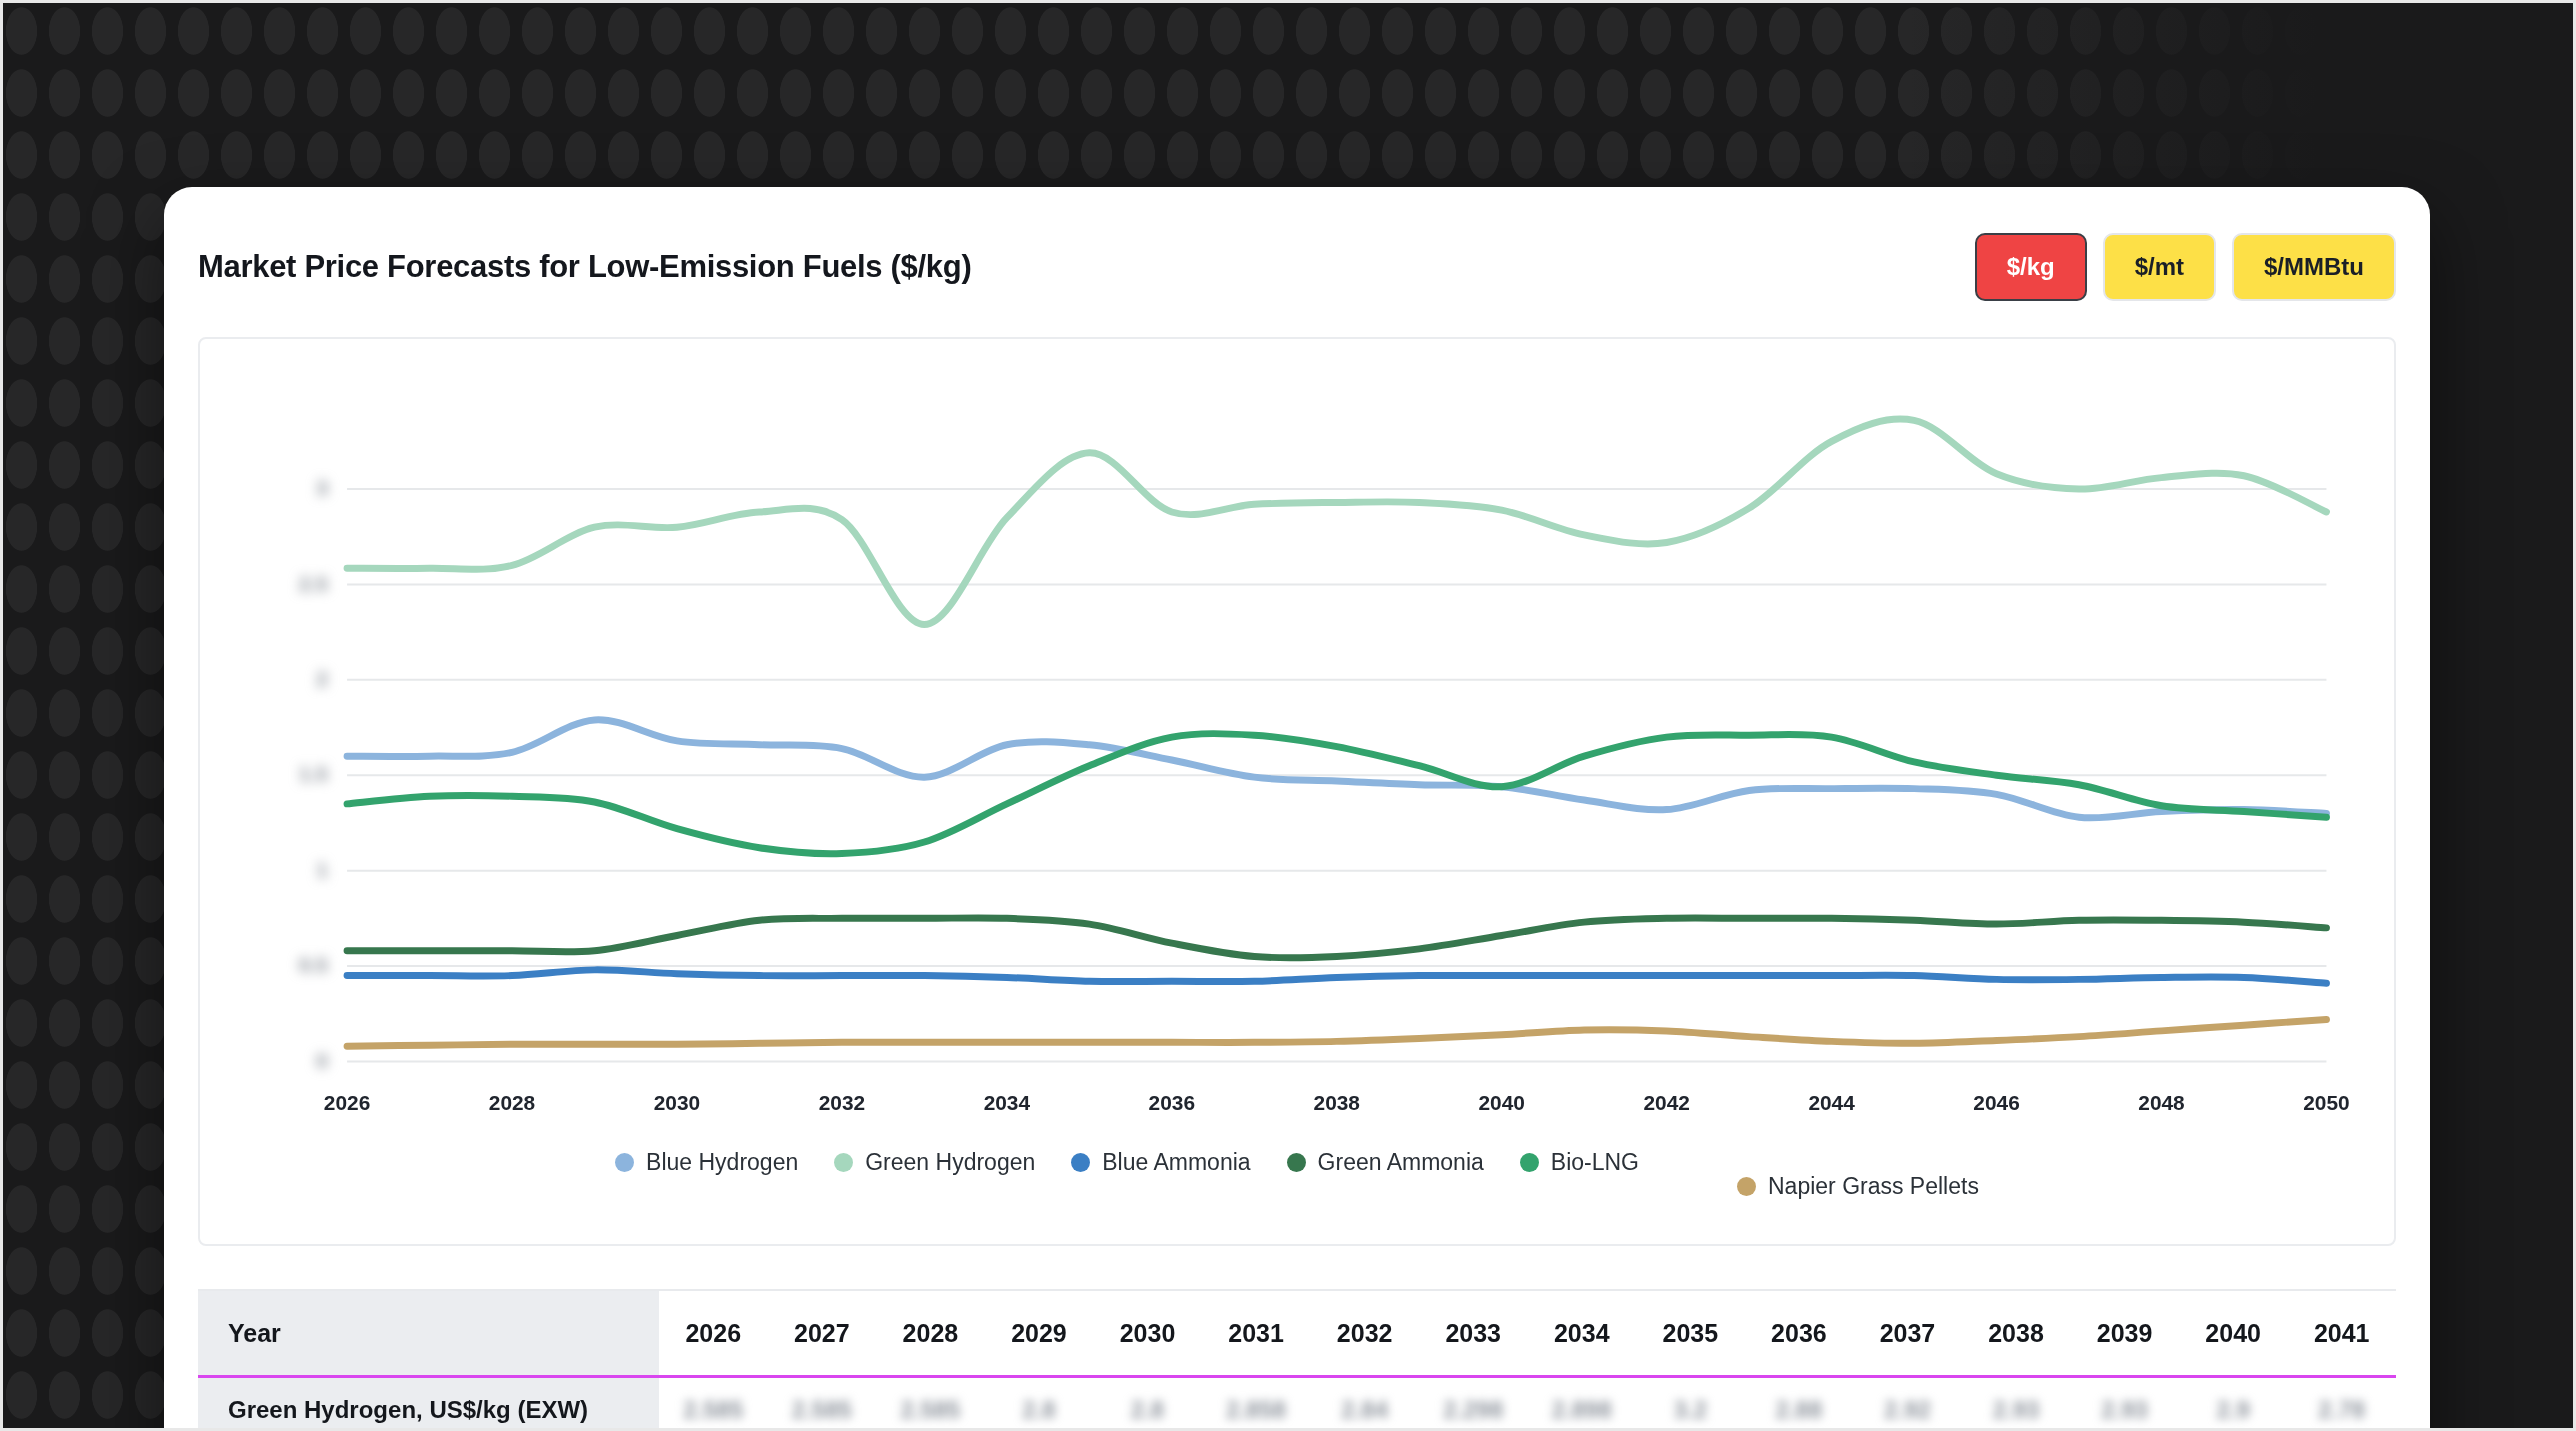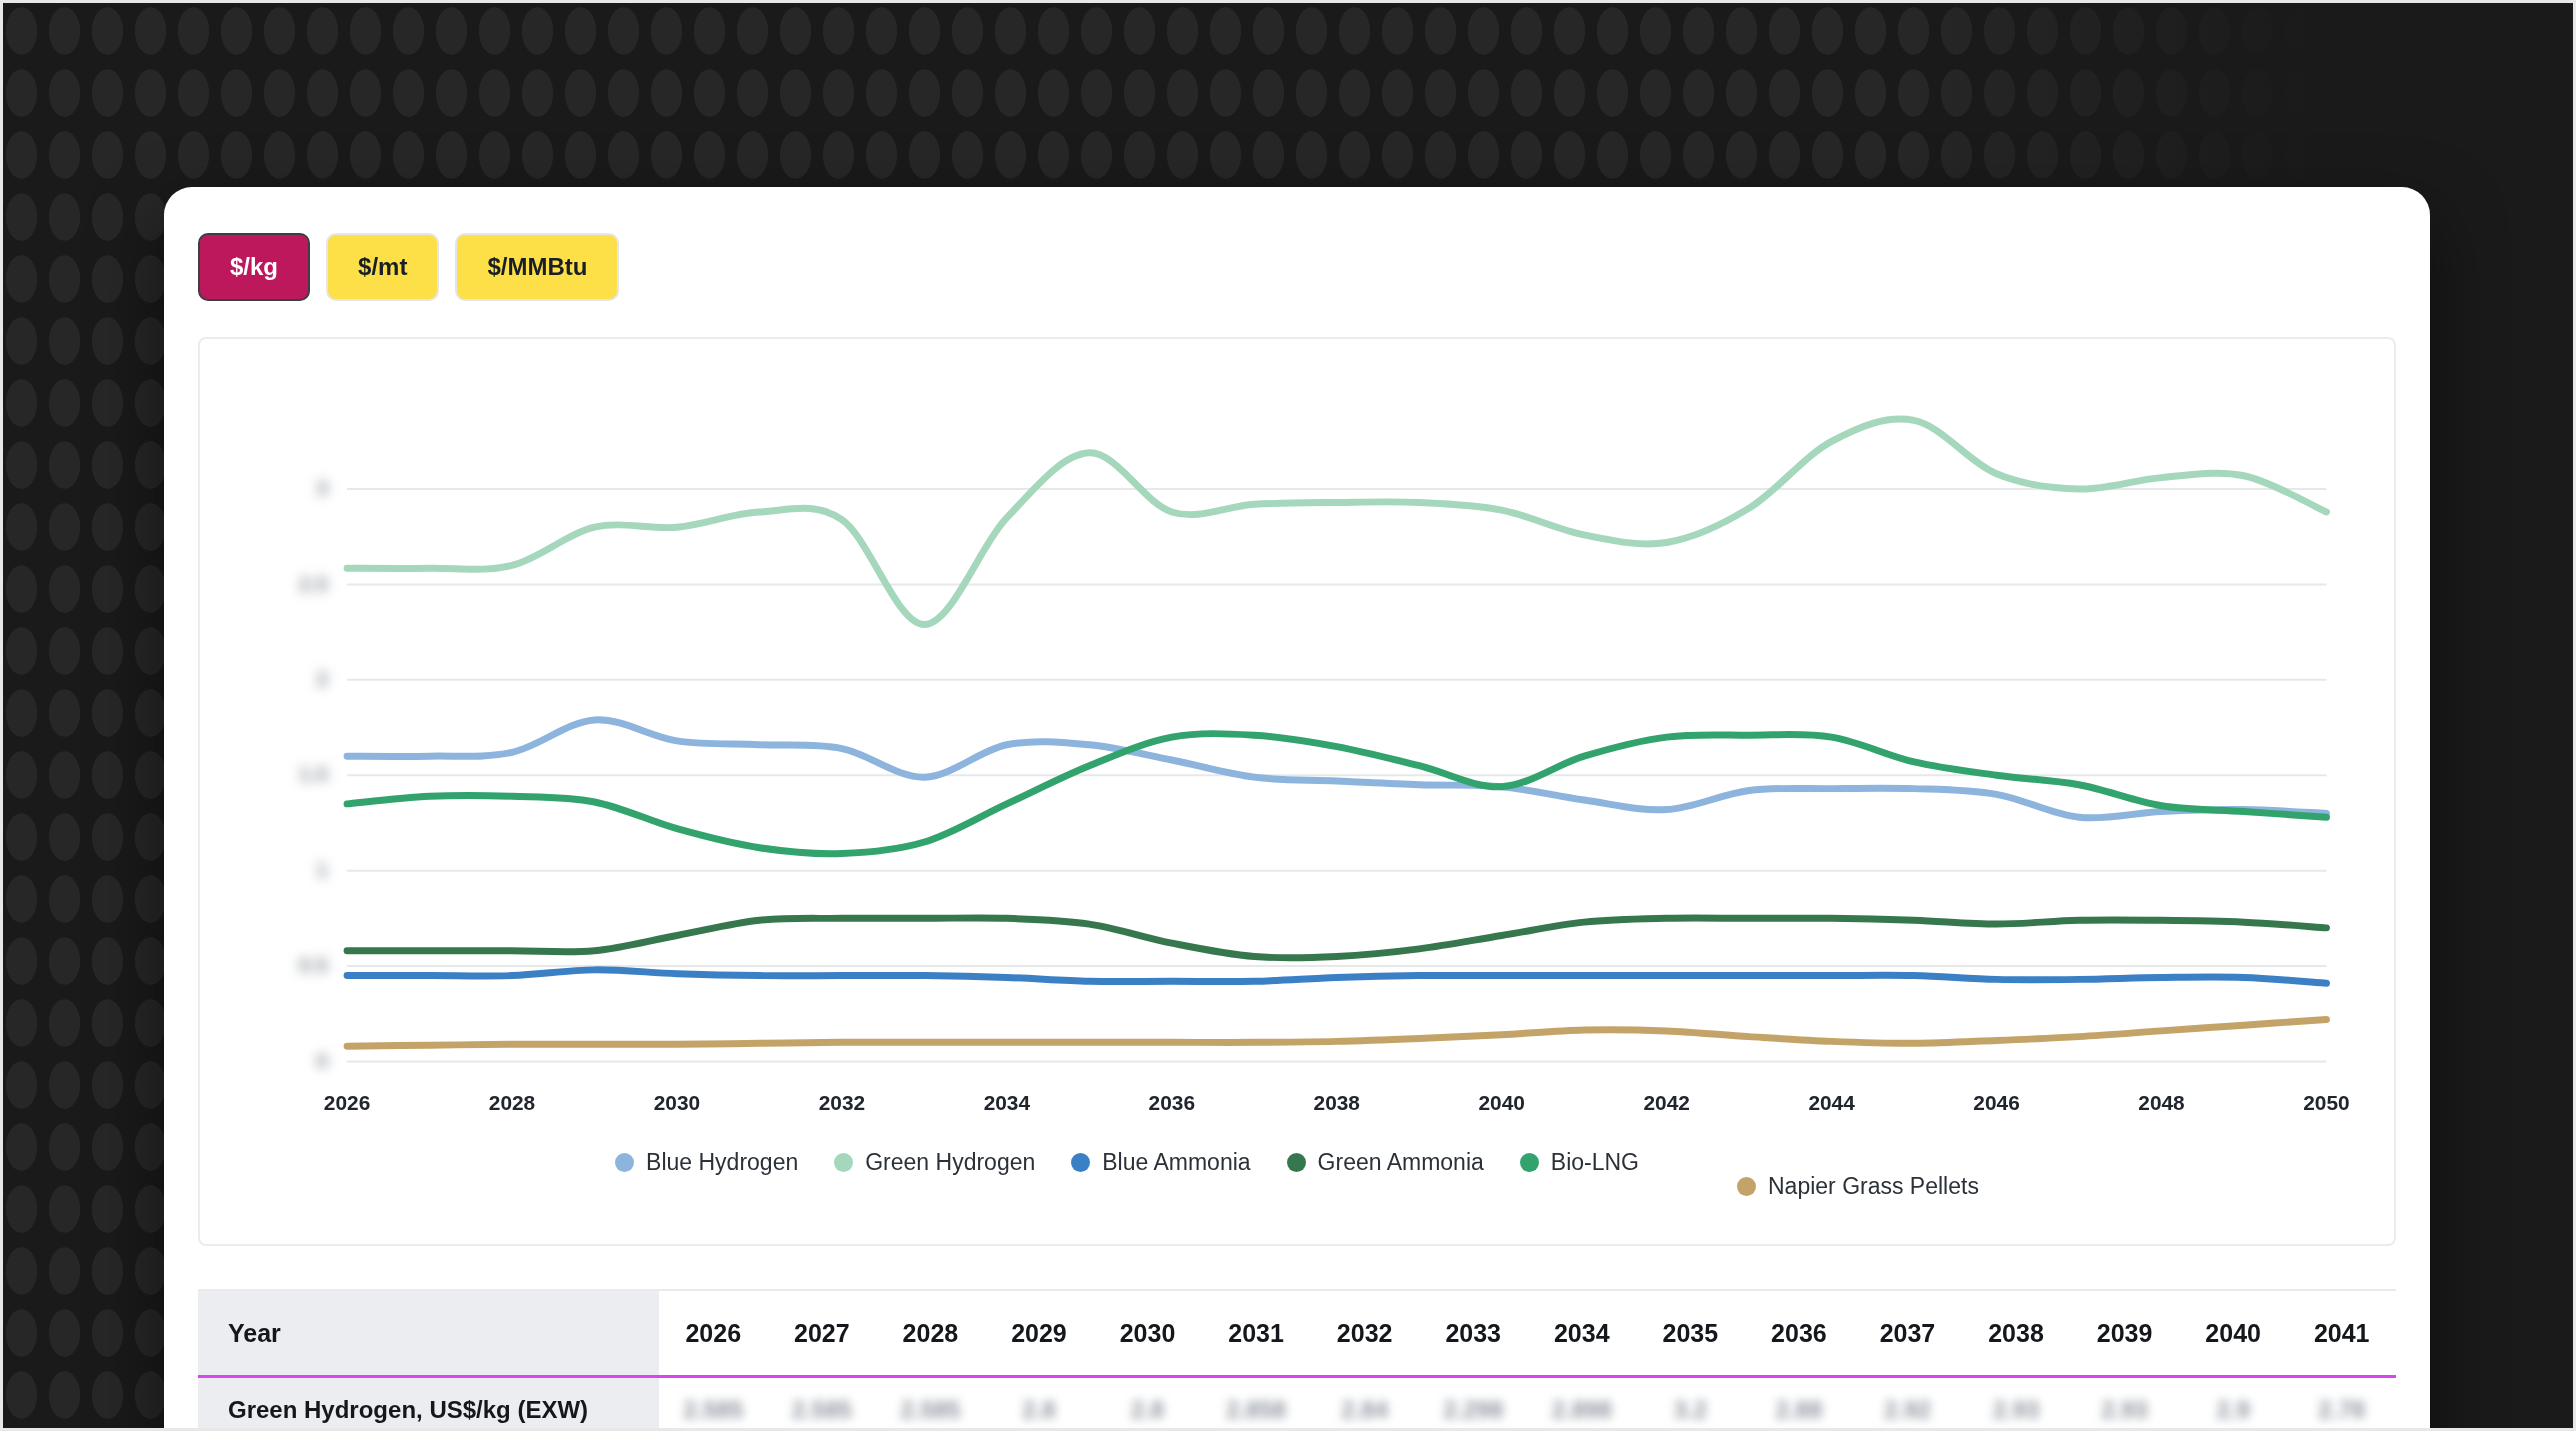--- a/index.html
+++ b/index.html
@@ -31,21 +31,21 @@
   }
   .card-header{display:flex;justify-content:space-between;align-items:center;height:72px;}
   .title{font-size:31px;font-weight:700;color:#14171d;letter-spacing:-0.3px;}
   .toggles{display:flex;gap:16px;}
   .toggle-btn{
     height:68px;padding:0 30px;border-radius:10px;border:2px solid #e4e6ea;
     background:#fde047;color:#1a1f27;font-size:24px;font-weight:600;
     font-family:"Liberation Sans",sans-serif;cursor:pointer;
     display:flex;align-items:center;justify-content:center;
   }
-  .toggle-btn.active{background:#be185d;border-color:#3a3f46;color:#ffffff;}
+  .toggle-btn.active{background:#ef4444;border-color:#3a3f46;color:#ffffff;}
 
   
   .chart-panel{
     position:relative;margin-top:34px;height:909px;
     border:2px solid #eaecef;border-radius:8px;box-sizing:border-box;
     background:#fff;
   }
   .chart-svg{position:absolute;left:0;top:0;}
   .y-tick{
     position:absolute;width:70px;text-align:right;
@@ -77,20 +77,21 @@
   .blurred{filter:blur(5px);}
 </style>
 </head>
 <body>
 
 <div class="backdrop"></div>
 
 <div class="card">
 
   <div class="card-header">
+    <div class="title">Market Price Forecasts for Low-Emission Fuels ($/kg)</div>
     <div class="toggles">
       <button class="toggle-btn active">$/kg</button>
       <button class="toggle-btn">$/mt</button>
       <button class="toggle-btn">$/MMBtu</button>
     </div>
   </div>
 
   <div class="chart-panel">
     <svg class="chart-svg" width="2198" height="795" viewBox="0 0 2212 800">
         <line x1="148" x2="2140" y1="151" y2="151" stroke="#e6e8ea" stroke-width="2"></line>

